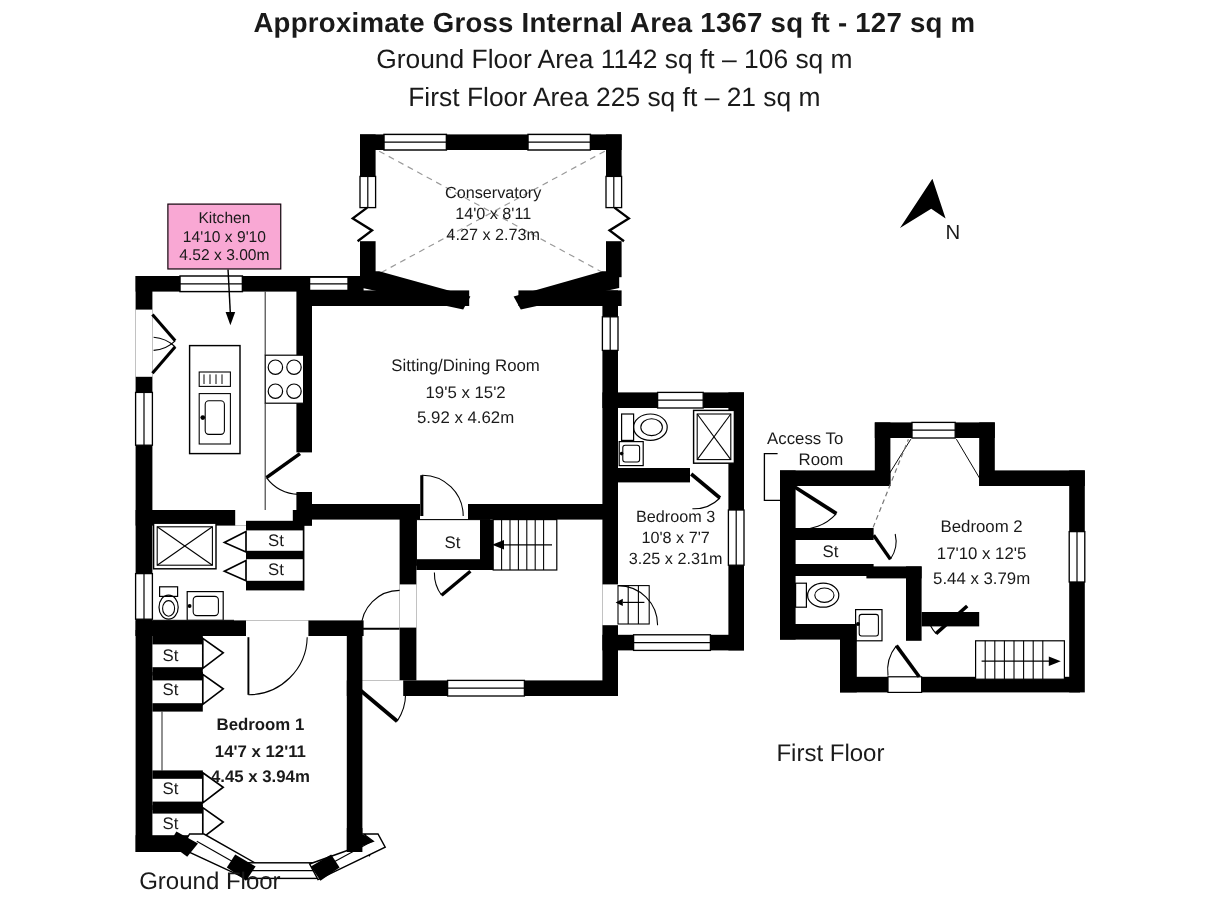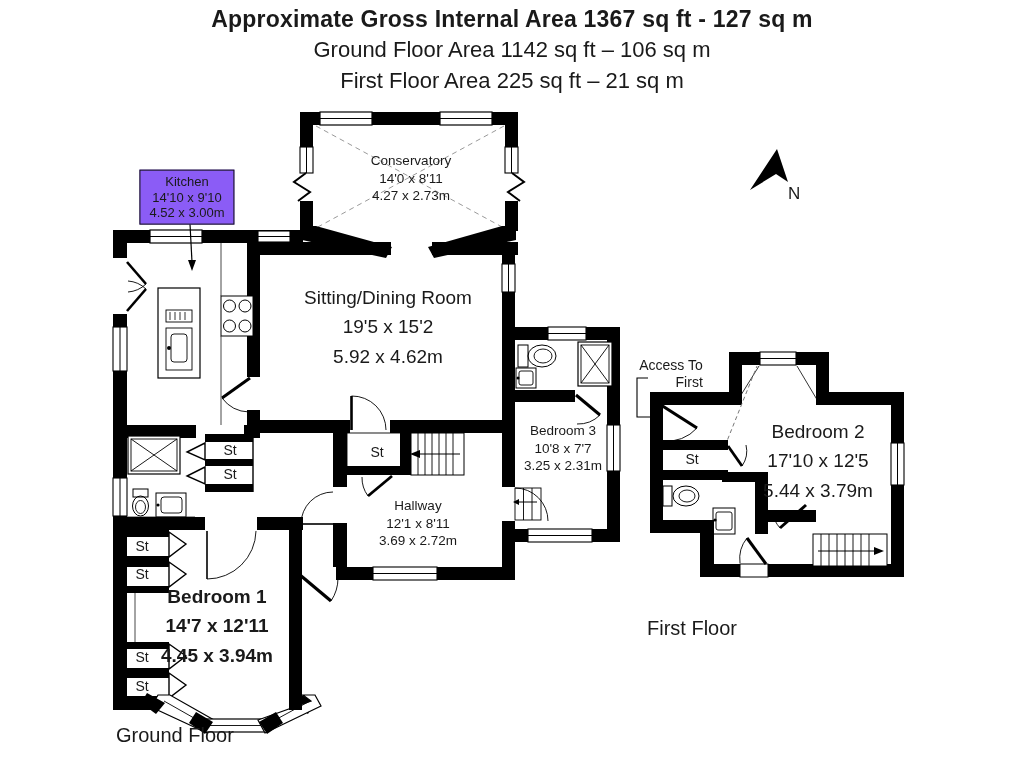--- a/index.html
+++ b/index.html
@@ -5,23 +5,23 @@
   html,body{margin:0;padding:0;background:#fff;}
   .page{position:relative;width:1024px;height:768px;background:#ffffff;overflow:hidden;
         font-family:"Liberation Sans", sans-serif;color:#1a1a1a;}
   .plan-svg{position:absolute;left:0;top:0;}
   .title{position:absolute;left:0;right:0;text-align:center;}
   .title-main{top:6px;font-size:23px;font-weight:bold;letter-spacing:.2px;}
   .title-sub1{top:37px;font-size:22px;font-weight:400;}
   .title-sub2{top:68px;font-size:22px;font-weight:400;text-align:center;}
   .room-label{position:absolute;transform:translate(-50%,-50%);text-align:center;
               font-size:13.5px;line-height:1.3;white-space:nowrap;}
-  .room-label.roomy{line-height:1.55;font-size:19px;}
+  .room-label.roomy{line-height:1.55;font-size:14px;}
   .kitchen-box{position:absolute;transform:translate(-50%,-50%);text-align:center;
-               font-size:13px;line-height:1.2;border:1.5px solid #111;background:#8b5cf6;
+               font-size:13px;line-height:1.2;border:1.5px solid #111;background:#f9a8d4;
                padding:3px 9px;white-space:nowrap;}
   .st-label{position:absolute;transform:translate(-50%,-50%);font-size:14px;}
   .floor-caption{position:absolute;font-size:20px;}
   .eaves-label{position:absolute;transform:translate(-50%,-50%);text-align:right;
                font-size:14px;line-height:1.2;white-space:nowrap;}
   .north-label{position:absolute;font-size:17px;}
 </style>
 </head>
 <body>
 
@@ -370,41 +370,36 @@
     <span>19'5 x 15'2</span><br>
     <span>5.92 x 4.62m</span>
   </div>
 
   <div class="room-label" style="left:563px;top:448px;">
     <span>Bedroom 3</span><br>
     <span>10'8 x 7'7</span><br>
     <span>3.25 x 2.31m</span>
   </div>
 
-  <div class="room-label" style="left:418px;top:523px;">
-    <span>Hallway</span><br>
-    <span>12'1 x 8'11</span><br>
-    <span>3.69 x 2.72m</span>
-  </div>
 
   <div class="room-label roomy" style="left:217px;top:626px;font-weight:bold;">
     <span>Bedroom 1</span><br>
     <span>14'7 x 12'11</span><br>
     <span>4.45 x 3.94m</span>
   </div>
 
   <div class="room-label roomy" style="left:818px;top:461px;">
     <span>Bedroom 2</span><br>
     <span>17'10 x 12'5</span><br>
     <span>5.44 x 3.79m</span>
   </div>
 
   <div class="eaves-label" style="left:671px;top:374px;">
     <span>Access To</span><br>
-    <span>First</span>
+    <span>Room</span>
   </div>
 
   <div class="st-label" style="left:377px;top:452px;">St</div>
   <div class="st-label" style="left:230px;top:450px;">St</div>
   <div class="st-label" style="left:230px;top:474px;">St</div>
   <div class="st-label" style="left:142px;top:546px;">St</div>
   <div class="st-label" style="left:142px;top:574px;">St</div>
   <div class="st-label" style="left:142px;top:657px;">St</div>
   <div class="st-label" style="left:142px;top:686px;">St</div>
   <div class="st-label" style="left:692px;top:459px;">St</div>

